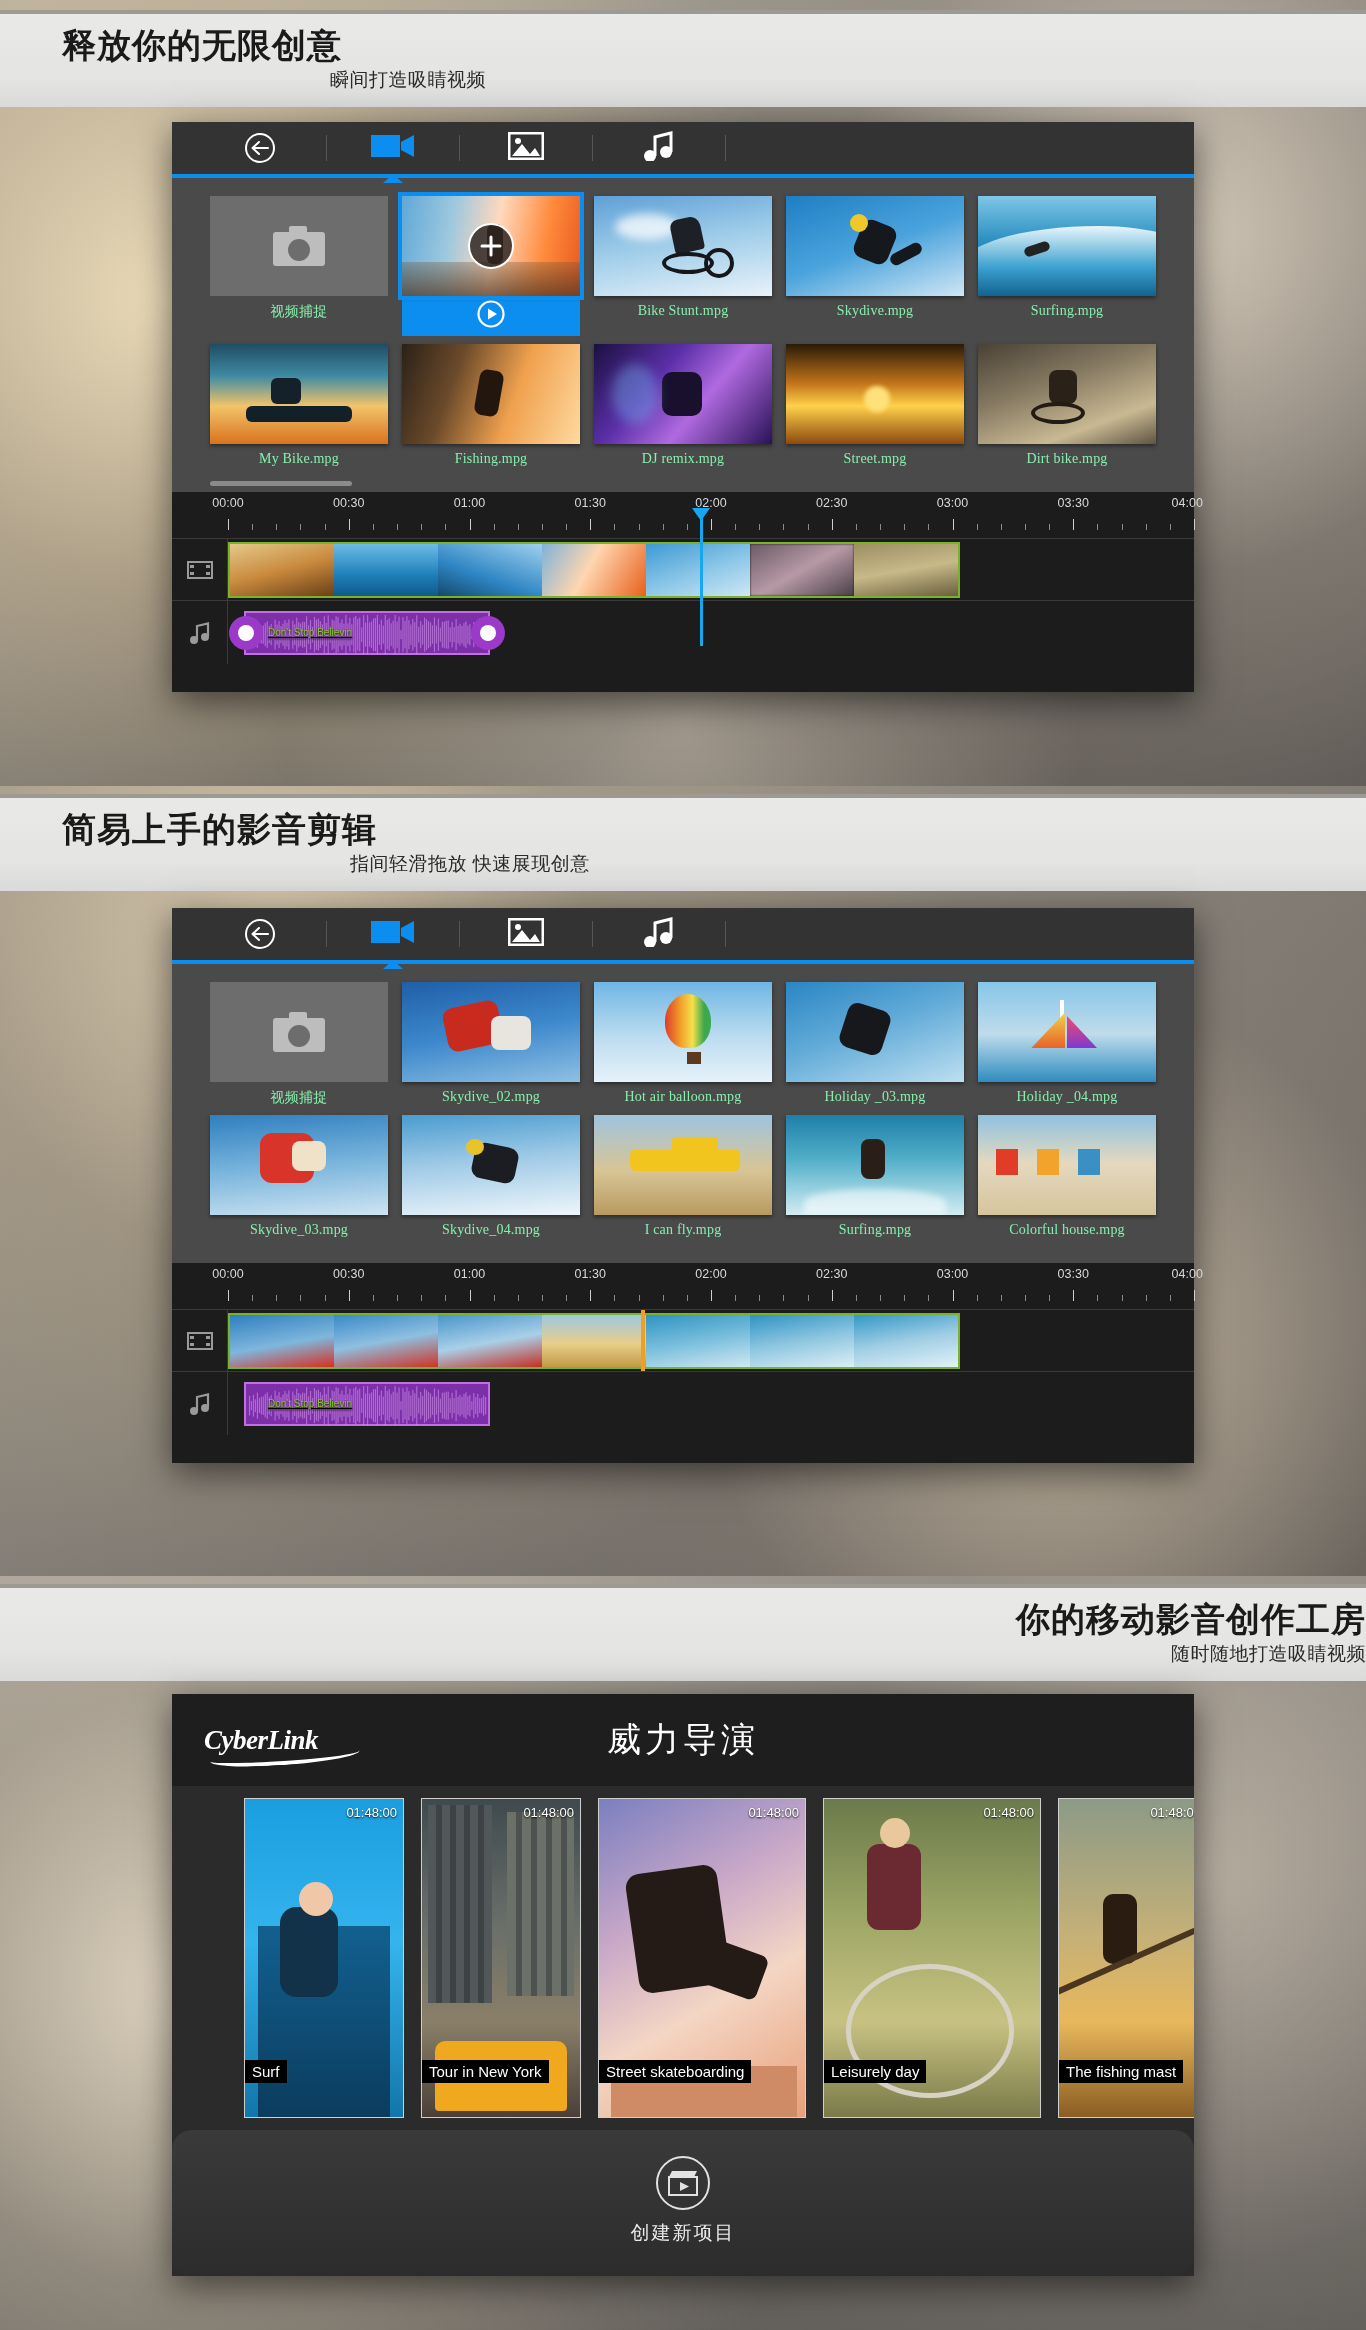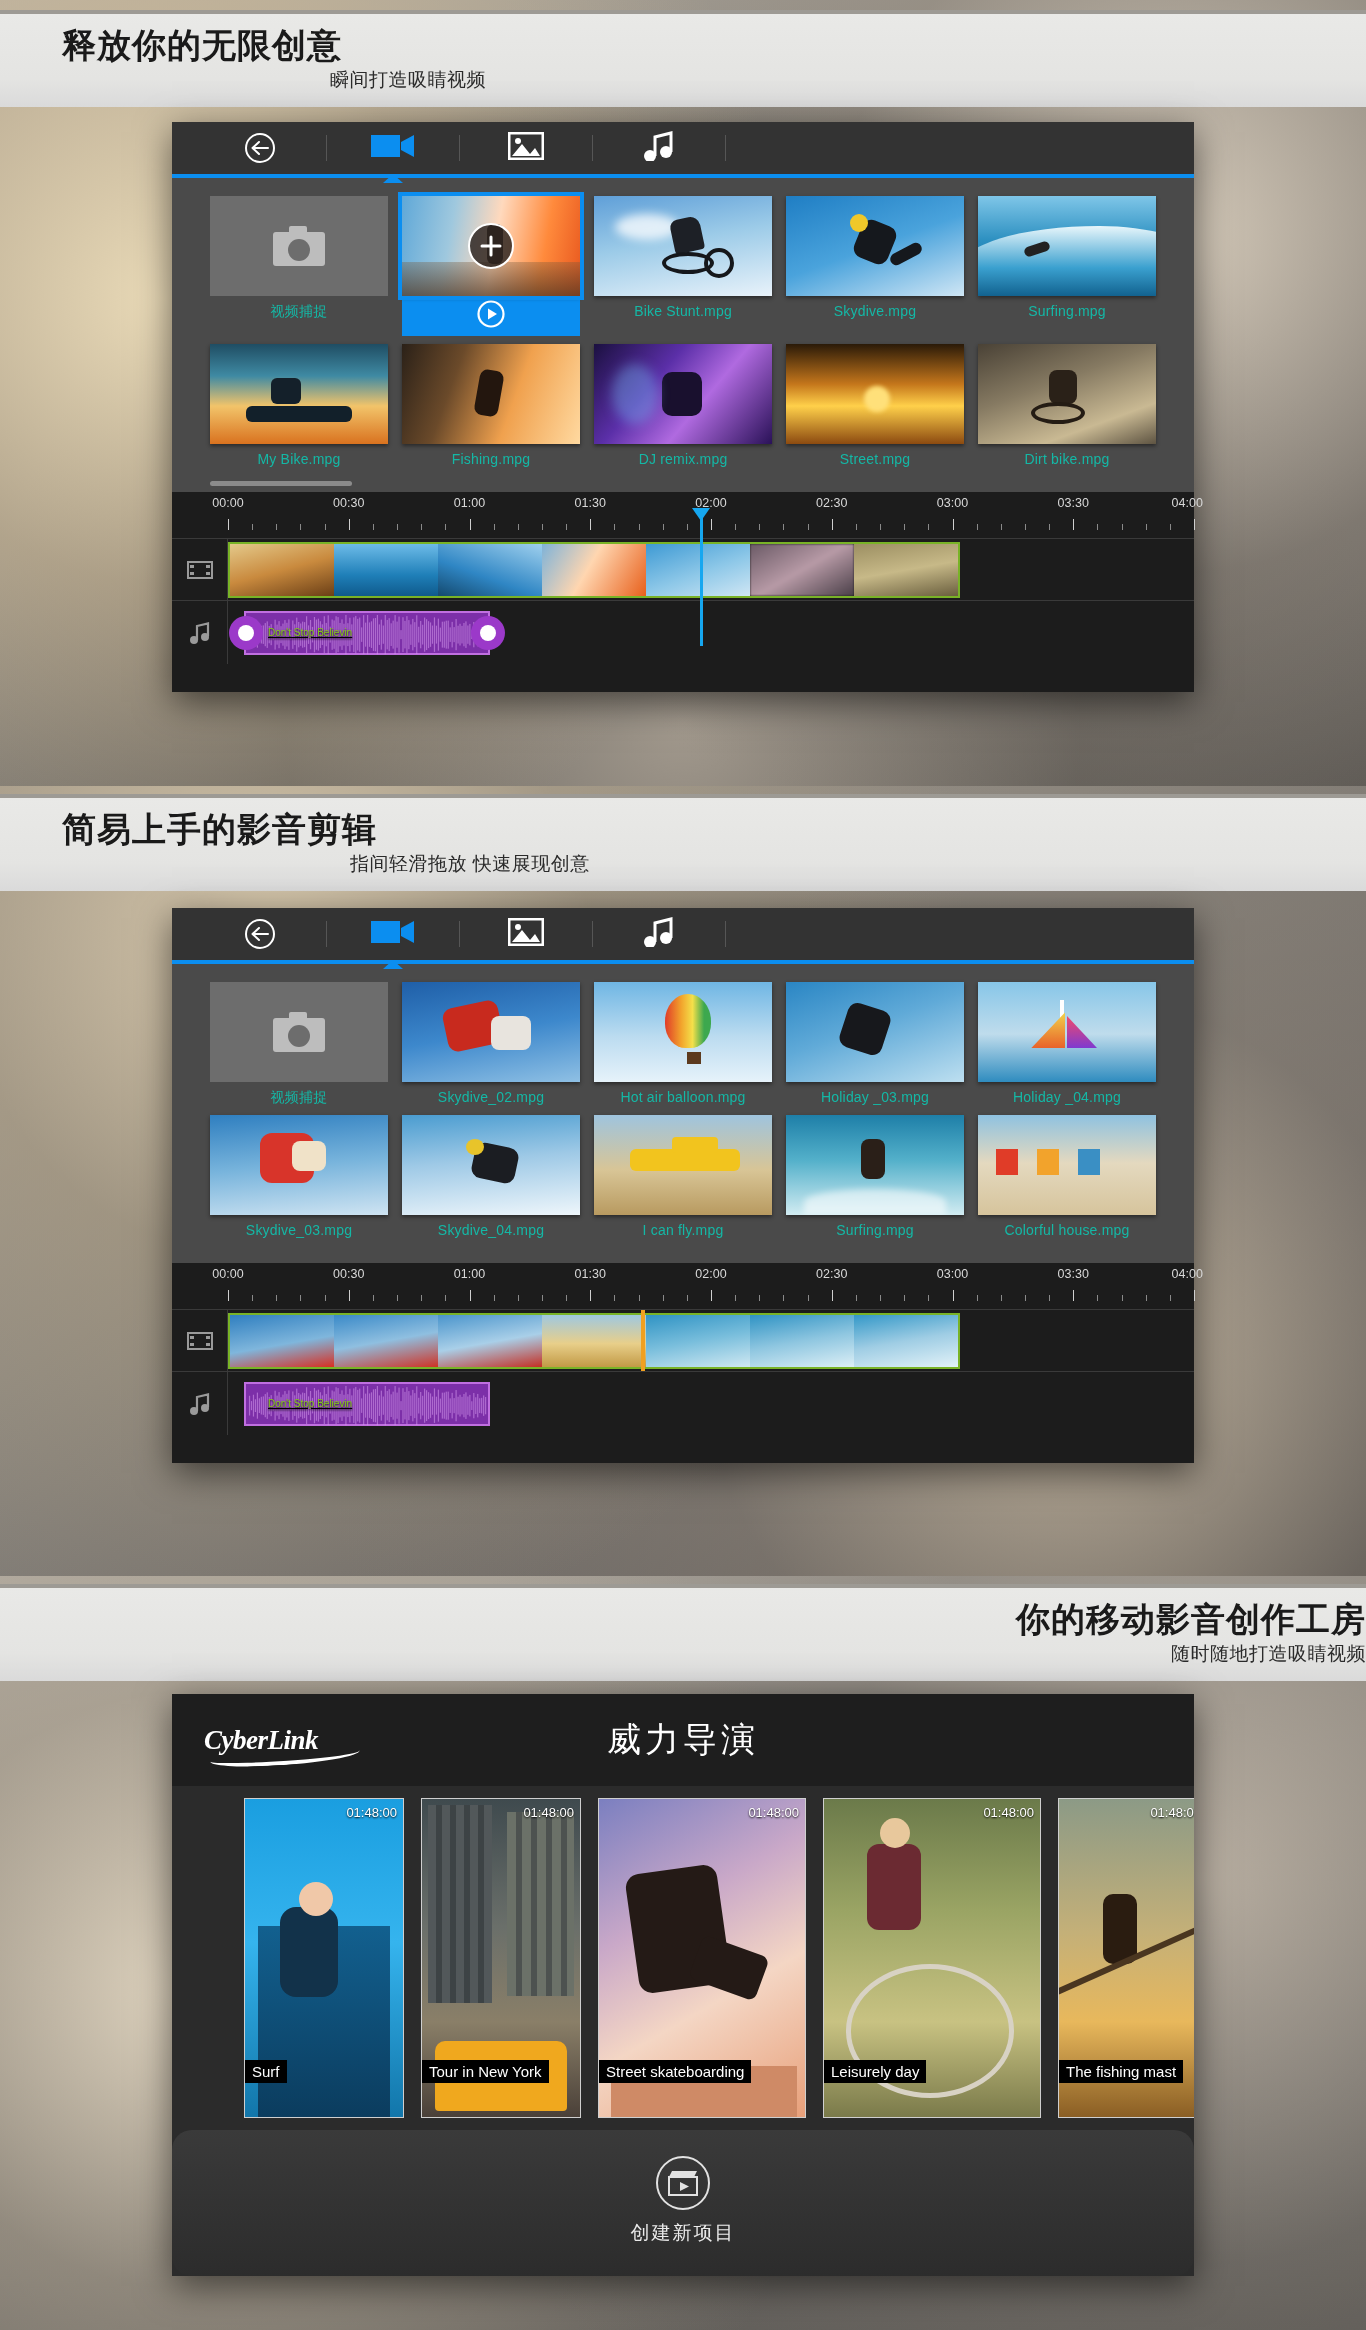--- a/index.html
+++ b/index.html
@@ -85,21 +85,21 @@
   }
 
   
   .media-area { background:#4a4a4a; padding:18px 0 6px 0; }
   .media-row { display:flex; gap:14px; padding:0 38px 8px 38px; }
   .cell { width:178px; }
   .thumb {
     width:178px; height:100px; position:relative; overflow:hidden;
     box-shadow:0 2px 4px rgba(0,0,0,.45);
   }
-  .cap { text-align:center; color:#14b8a6; font-size:14px; margin-top:7px; letter-spacing:.2px;}
+  .cap { text-align:center; color:#86efac; font-size:14px; margin-top:7px; letter-spacing:.2px;font-family:Liberation Serif, serif;}
   .capture-tile {
     width:178px;height:100px;background:#6d6d6d;
     display:flex;align-items:center;justify-content:center;
   }
   .cell.selected .thumb { outline:4px solid #0b8ef0; outline-offset:0; }
   .selbar {
     height:40px; background:#0b8ef0;
     display:flex; align-items:center; justify-content:center;
   }
   .plus-badge {

